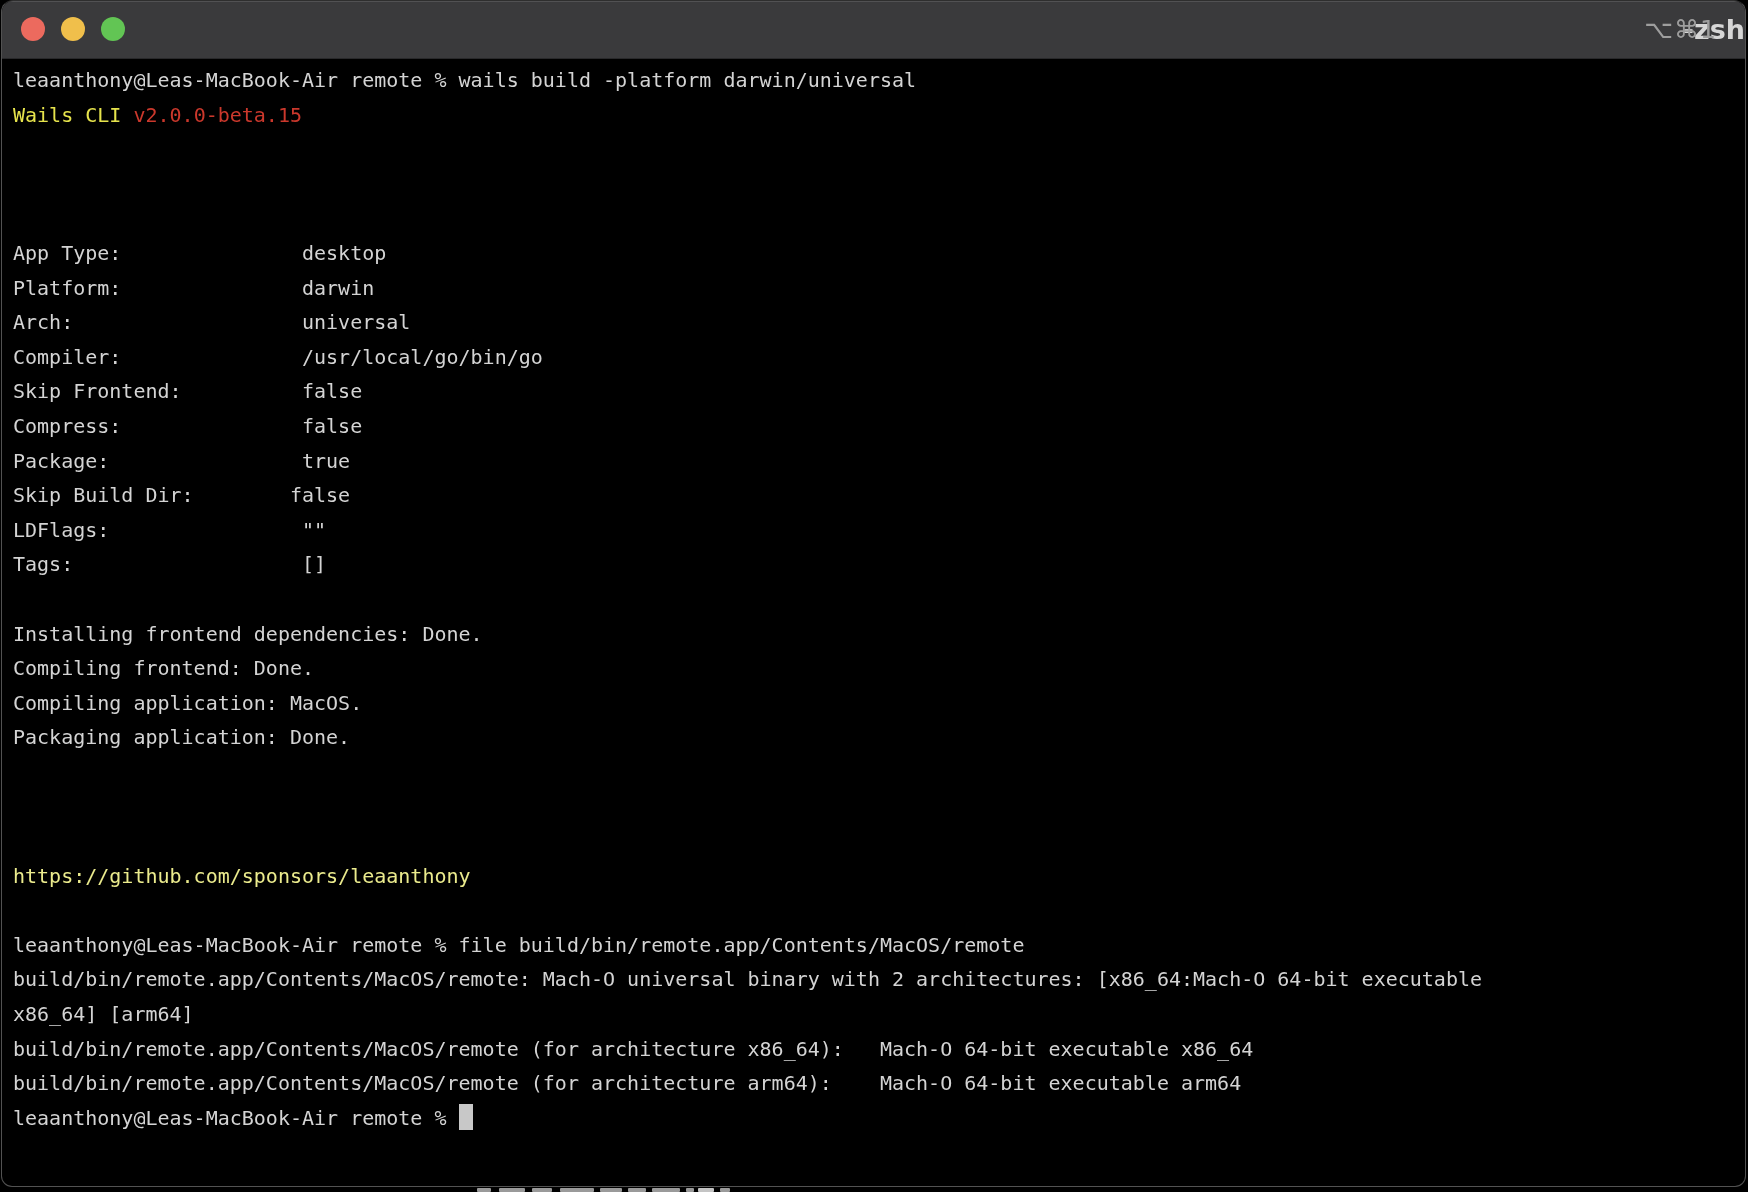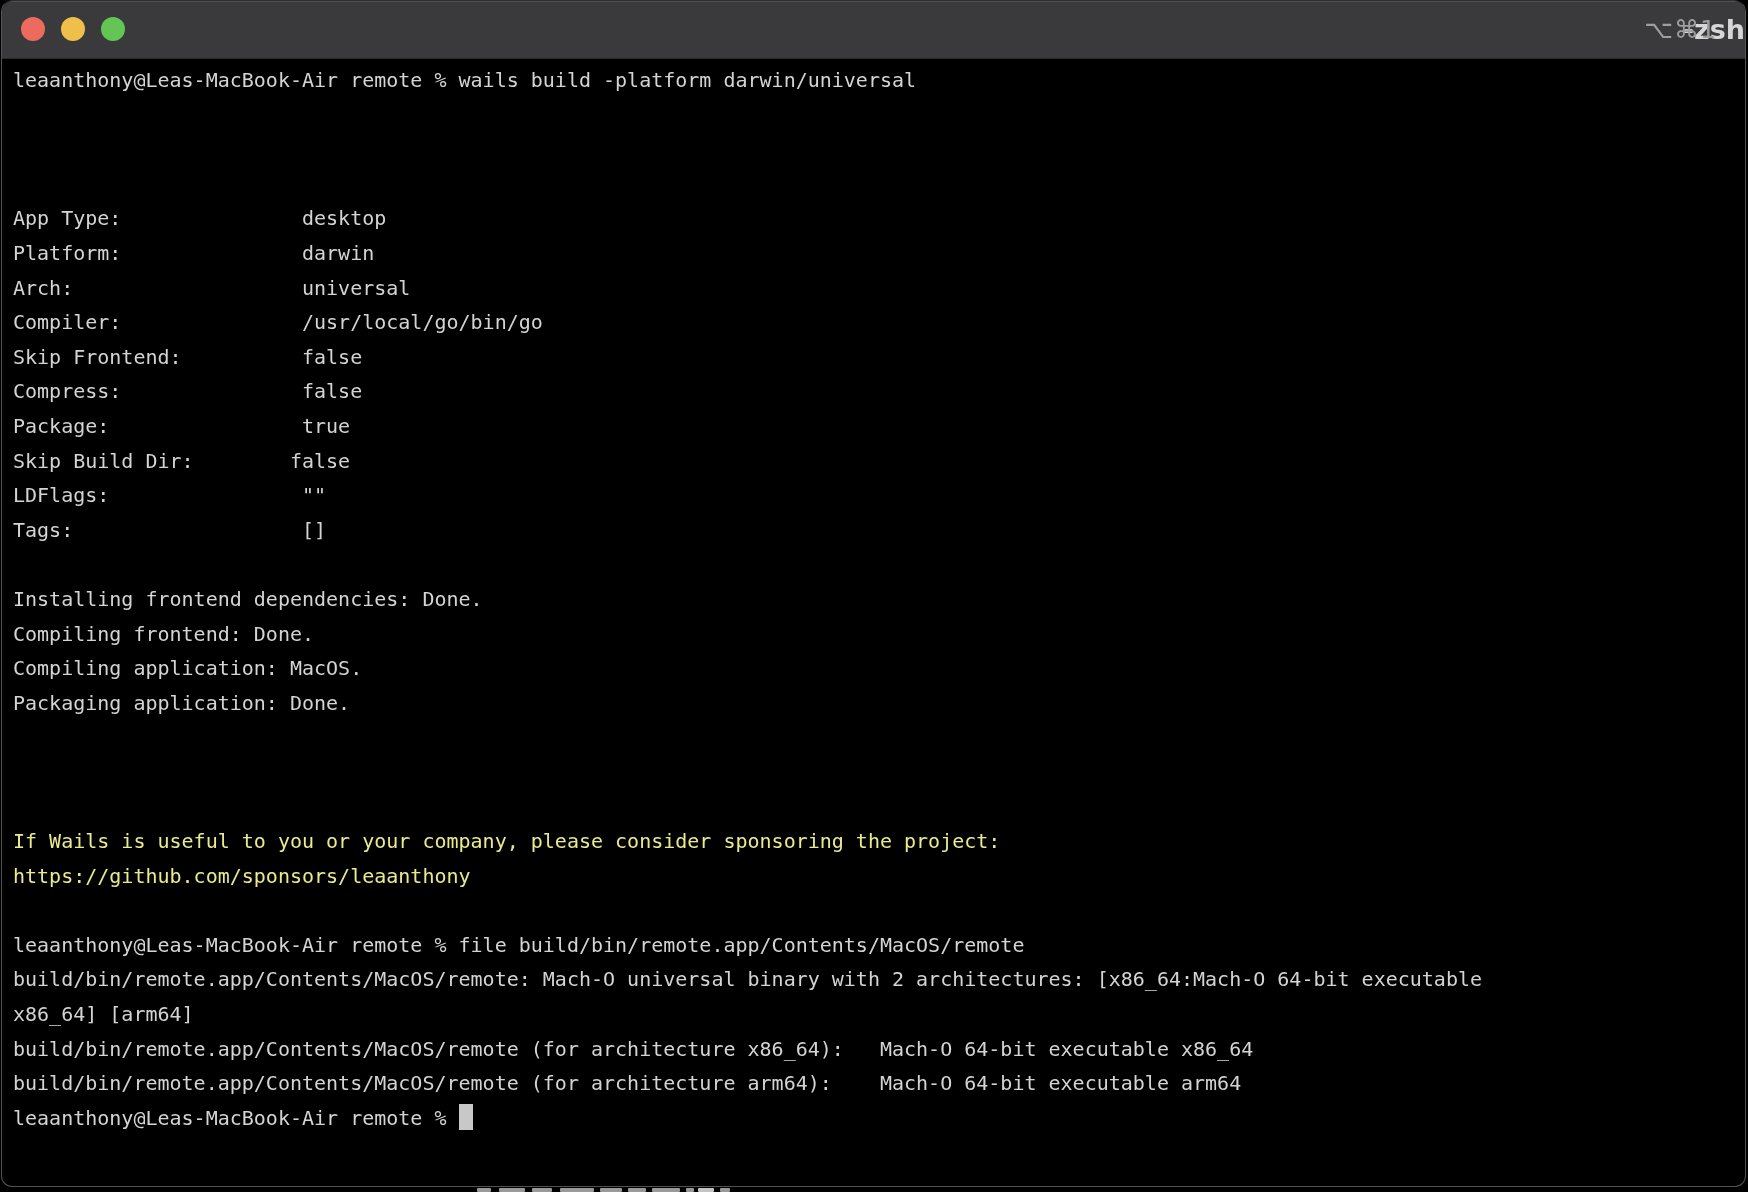--- a/index.html
+++ b/index.html
@@ -90,20 +90,21 @@
       <div class="light close"></div>
       <div class="light min"></div>
       <div class="light max"></div>
     </div>
     <div class="win-title">-zsh</div>
     <div class="win-shortcut">⌥⌘1</div>
   </div>
 
   <div class="content" id="terminal-rows">
       <div class="t-row"><span class="seg-fg">leaanthony@Leas-MacBook-Air remote % wails build -platform darwin/universal</span></div>
+      <div class="t-row"><span class="seg-yellow">Wails CLI </span><span class="seg-red">v2.0.0-beta.15</span></div>
       <div class="t-row"></div>
       <div class="t-row"></div>
       <div class="t-row"></div>
       <div class="t-row"><span class="seg-fg">App Type:               desktop</span></div>
       <div class="t-row"><span class="seg-fg">Platform:               darwin</span></div>
       <div class="t-row"><span class="seg-fg">Arch:                   universal</span></div>
       <div class="t-row"><span class="seg-fg">Compiler:               /usr/local/go/bin/go</span></div>
       <div class="t-row"><span class="seg-fg">Skip Frontend:          false</span></div>
       <div class="t-row"><span class="seg-fg">Compress:               false</span></div>
       <div class="t-row"><span class="seg-fg">Package:                true</span></div>
@@ -111,21 +112,20 @@
       <div class="t-row"><span class="seg-fg">LDFlags:                ""</span></div>
       <div class="t-row"><span class="seg-fg">Tags:                   []</span></div>
       <div class="t-row"></div>
       <div class="t-row"><span class="seg-fg">Installing frontend dependencies: Done.</span></div>
       <div class="t-row"><span class="seg-fg">Compiling frontend: Done.</span></div>
       <div class="t-row"><span class="seg-fg">Compiling application: MacOS.</span></div>
       <div class="t-row"><span class="seg-fg">Packaging application: Done.</span></div>
       <div class="t-row"></div>
       <div class="t-row"></div>
       <div class="t-row"></div>
-      <div class="t-row"><span class="seg-pale_yellow">If Wails is useful to you or your company, please consider sponsoring the project:</span></div>
       <div class="t-row"><span class="seg-pale_yellow">https://github.com/sponsors/leaanthony</span></div>
       <div class="t-row"></div>
       <div class="t-row"><span class="seg-fg">leaanthony@Leas-MacBook-Air remote % file build/bin/remote.app/Contents/MacOS/remote</span></div>
       <div class="t-row"><span class="seg-fg">build/bin/remote.app/Contents/MacOS/remote: Mach-O universal binary with 2 architectures: [x86_64:Mach-O 64-bit executable</span></div>
       <div class="t-row"><span class="seg-fg">x86_64] [arm64]</span></div>
       <div class="t-row"><span class="seg-fg">build/bin/remote.app/Contents/MacOS/remote (for architecture x86_64):   Mach-O 64-bit executable x86_64</span></div>
       <div class="t-row"><span class="seg-fg">build/bin/remote.app/Contents/MacOS/remote (for architecture arm64):    Mach-O 64-bit executable arm64</span></div>
       <div class="t-row"><span class="seg-fg">leaanthony@Leas-MacBook-Air remote % </span><span class="cursor"></span></div>
     </div>
 

